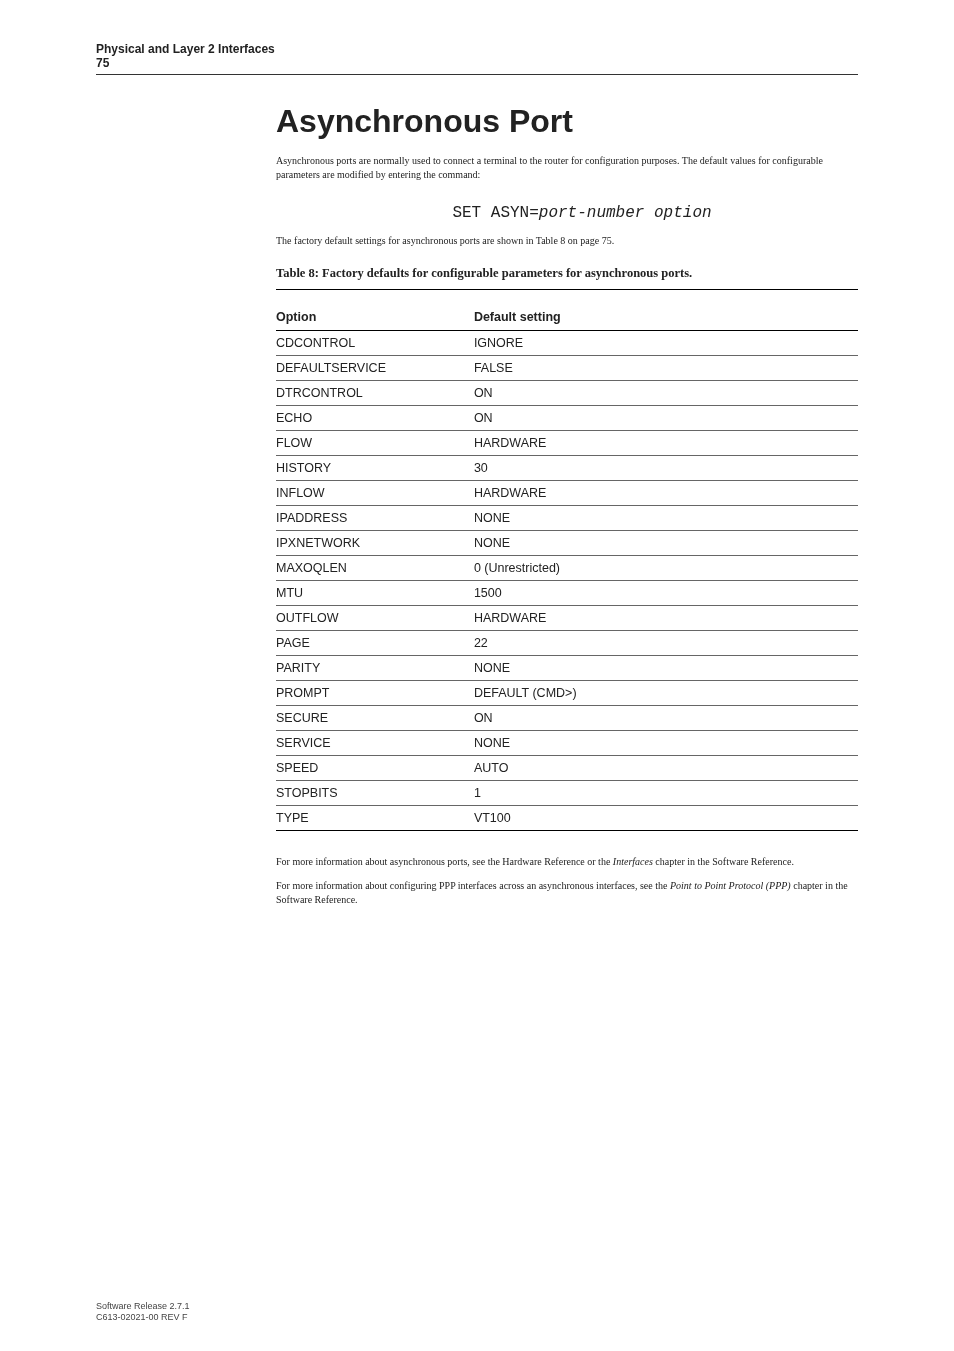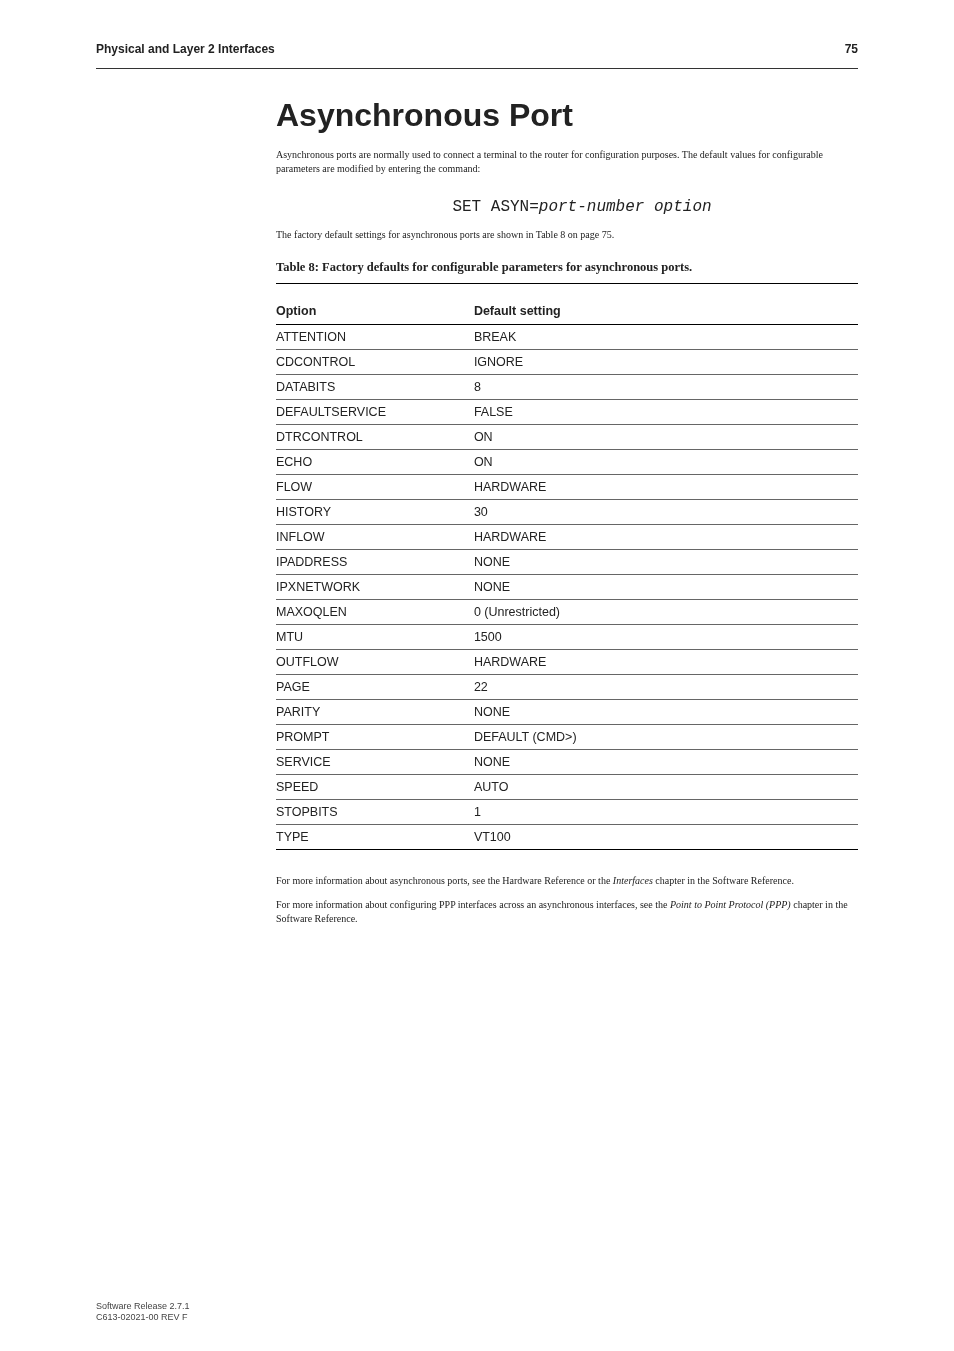--- a/index.html
+++ b/index.html
@@ -13,21 +13,22 @@
   .page {
     padding: 42px 96px 60px 96px;
     box-sizing: border-box;
   }
   .running-head {
     display: flex;
     justify-content: space-between;
     font-family: "Segoe UI", "Helvetica Neue", Arial, sans-serif;
     font-weight: 700;
     font-size: 12px;
-    margin-bottom: 12px;
+    margin-bottom: 4px;
+    flex-direction: column;
   }
   .topline {
     border: none;
     border-top: 1px solid #333;
     margin: 0 0 28px 0;
   }
   .content {
     margin-left: 180px; 
   }
   h1 {
@@ -119,32 +120,24 @@
 
     <table class="defaults">
       <thead>
         <tr>
           <th>Option</th>
           <th>Default setting</th>
         </tr>
       </thead>
       <tbody>
         <tr>
-              <td>ATTENTION</td>
-              <td>BREAK</td>
-            </tr>
-        <tr>
               <td>CDCONTROL</td>
               <td>IGNORE</td>
             </tr>
         <tr>
-              <td>DATABITS</td>
-              <td>8</td>
-            </tr>
-        <tr>
               <td>DEFAULTSERVICE</td>
               <td>FALSE</td>
             </tr>
         <tr>
               <td>DTRCONTROL</td>
               <td>ON</td>
             </tr>
         <tr>
               <td>ECHO</td>
               <td>ON</td>
@@ -185,20 +178,24 @@
               <td>PAGE</td>
               <td>22</td>
             </tr>
         <tr>
               <td>PARITY</td>
               <td>NONE</td>
             </tr>
         <tr>
               <td>PROMPT</td>
               <td>DEFAULT (CMD&gt;)</td>
+            </tr>
+        <tr>
+              <td>SECURE</td>
+              <td>ON</td>
             </tr>
         <tr>
               <td>SERVICE</td>
               <td>NONE</td>
             </tr>
         <tr>
               <td>SPEED</td>
               <td>AUTO</td>
             </tr>
         <tr>

